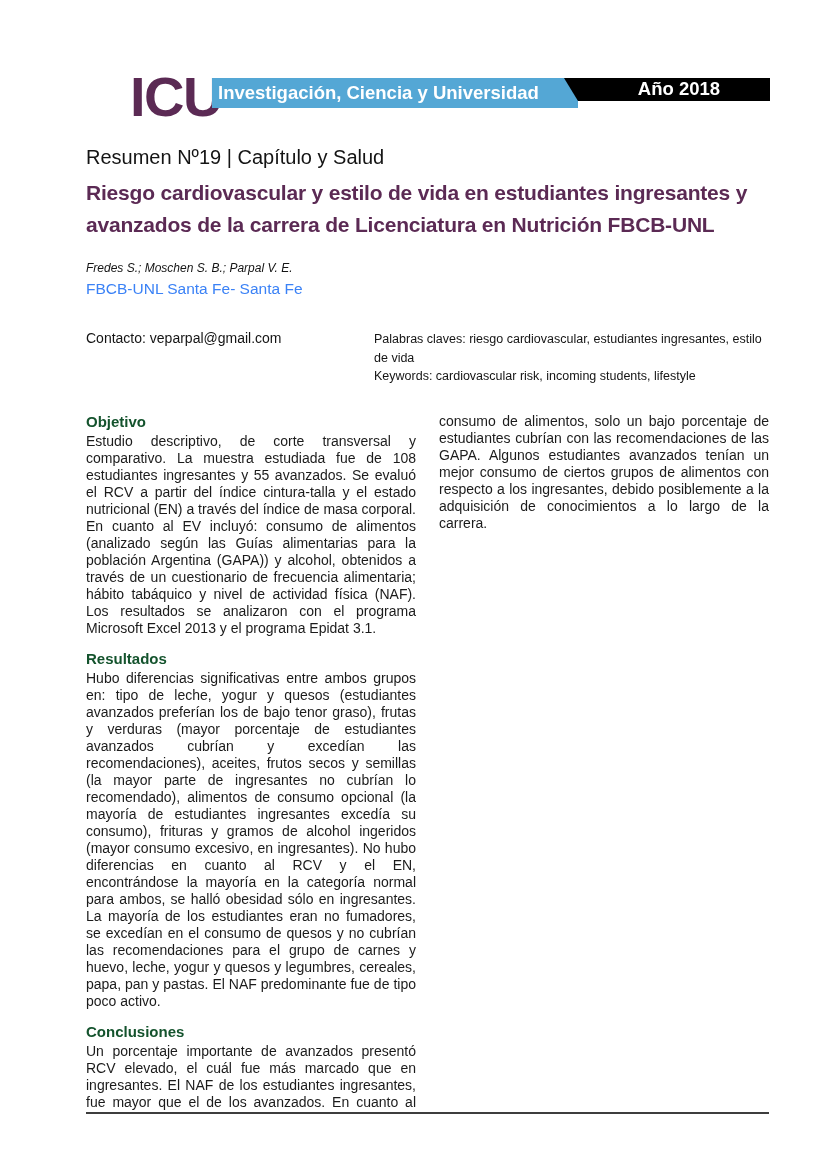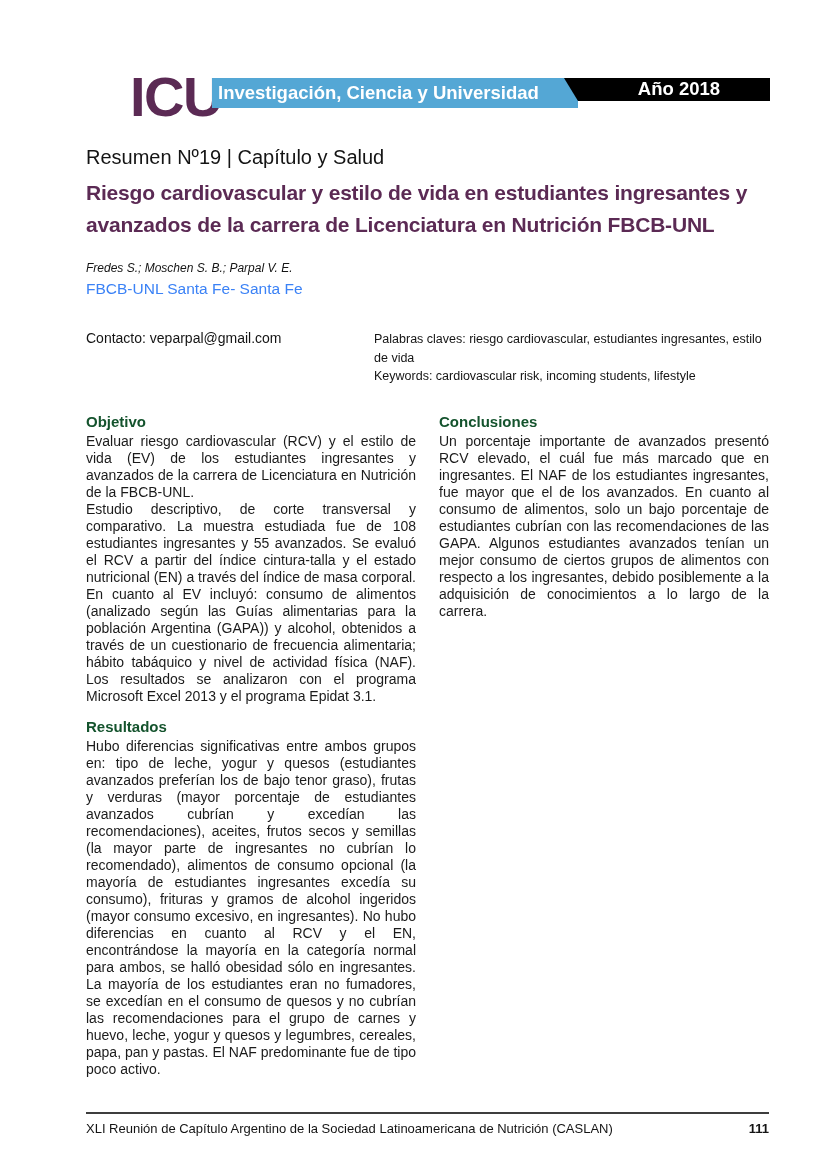--- a/index.html
+++ b/index.html
@@ -98,34 +98,29 @@
     <div class="contact"><span>Contacto: </span><span>veparpal@gmail.com</span></div>
     <div class="keywords">
       <span class="es">Palabras claves: riesgo cardiovascular, estudiantes ingresantes, estilo de vida</span>
       <span class="en">Keywords: cardiovascular risk, incoming students, lifestyle</span>
     </div>
   </div>
 
   <div class="body-columns">
     <div class="section">
       <h3 class="section-heading">Objetivo</h3>
-      <p class="section-body">Evaluar riesgo cardiovascular (RCV) y el estilo de vida (EV) de los estudiantes ingresantes y avanzados de la carrera de Licenciatura en Nutrición de la FBCB-UNL.</p>
     </div>
     <div class="section">
       <p class="section-body">Estudio descriptivo, de corte transversal y comparativo. La muestra estudiada fue de 108 estudiantes ingresantes y 55 avanzados. Se evaluó el RCV a partir del índice cintura-talla y el estado nutricional (EN) a través del índice de masa corporal. En cuanto al EV incluyó: consumo de alimentos (analizado según las Guías alimentarias para la población Argentina (GAPA)) y alcohol, obtenidos a través de un cuestionario de frecuencia alimentaria; hábito tabáquico y nivel de actividad física (NAF). Los resultados se analizaron con el programa Microsoft Excel 2013 y el programa Epidat 3.1.</p>
     </div>
     <div class="section">
       <h3 class="section-heading">Resultados</h3>
       <p class="section-body">Hubo diferencias significativas entre ambos grupos en: tipo de leche, yogur y quesos (estudiantes avanzados preferían los de bajo tenor graso), frutas y verduras (mayor porcentaje de estudiantes avanzados cubrían y excedían las recomendaciones), aceites, frutos secos y semillas (la mayor parte de ingresantes no cubrían lo recomendado), alimentos de consumo opcional (la mayoría de estudiantes ingresantes excedía su consumo), frituras y gramos de alcohol ingeridos (mayor consumo excesivo, en ingresantes). No hubo diferencias en cuanto al RCV y el EN, encontrándose la mayoría en la categoría normal para ambos, se halló obesidad sólo en ingresantes. La mayoría de los estudiantes eran no fumadores, se excedían en el consumo de quesos y no cubrían las recomendaciones para el grupo de carnes y huevo, leche, yogur y quesos y legumbres, cereales, papa, pan y pastas. El NAF predominante fue de tipo poco activo.</p>
     </div>
     <div class="section">
       <h3 class="section-heading">Conclusiones</h3>
       <p class="section-body">Un porcentaje importante de avanzados presentó RCV elevado, el cuál fue más marcado que en ingresantes. El NAF de los estudiantes ingresantes, fue mayor que el de los avanzados. En cuanto al consumo de alimentos, solo un bajo porcentaje de estudiantes cubrían con las recomendaciones de las GAPA. Algunos estudiantes avanzados tenían un mejor consumo de ciertos grupos de alimentos con respecto a los ingresantes, debido posiblemente a la adquisición de conocimientos a lo largo de la carrera.</p>
     </div>
   </div>
 
   <div class="footer-line"></div>
-  <div class="footer-row">
-    <span>XLI Reunión de Capítulo Argentino de la Sociedad Latinoamericana de Nutrición (CASLAN)</span>
-    <span class="page-number">111</span>
-  </div>
 
 </div>
 
 </body></html>

